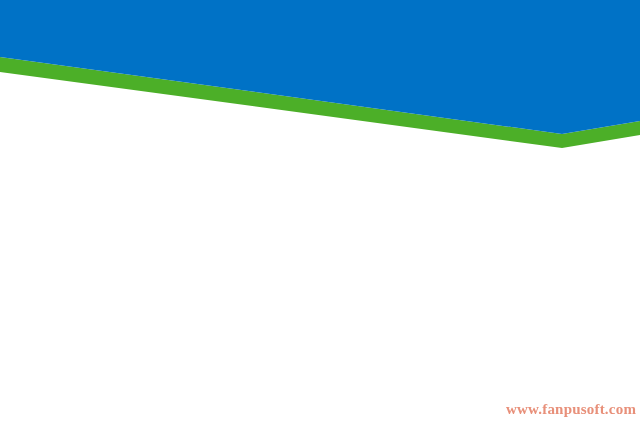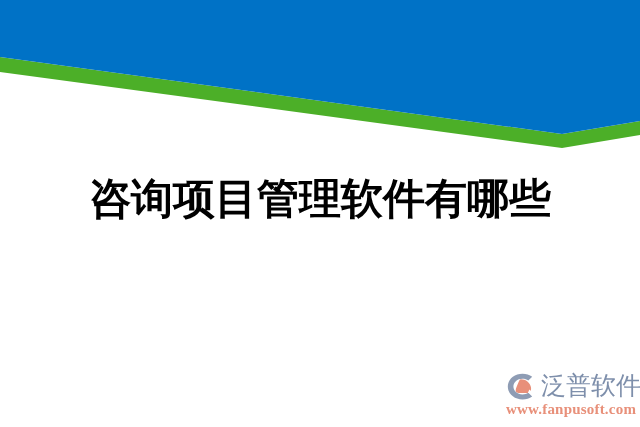--- a/index.html
+++ b/index.html
@@ -102,47 +102,19 @@
 
   <div id="banner">
     <svg width="640" height="150" viewBox="0 0 640 150" xmlns="http://www.w3.org/2000/svg">
 
       <polygon points="0,57 562,134 640,121 640,135 562,148 0,72" fill="#4caf28"></polygon>
 
       <polygon points="0,0 640,0 640,121 562,134 0,57" fill="#0072c6"></polygon>
     </svg>
   </div>
 
-  <div id="title-wrap">
-    <span id="title">咨询项目管理软件有哪些</span>
-  </div>
 
   <div id="logo">
-    <div id="logo-top">
-
-      <div id="logo-mark">
-        <svg width="32" height="27" viewBox="0 0 32 27" xmlns="http://www.w3.org/2000/svg">
-
-          <path d="M15.5 0.8 C7.2 0.8 0.8 6.4 0.8 13.6 C0.8 20.8 7.2 26.4 15.5 26.4
-                   C19.2 26.4 22.6 25.3 25.2 23.4
-                   L21.3 19.8 C19.6 20.9 17.7 21.5 15.5 21.5
-                   C10.4 21.5 6.4 18.0 6.4 13.6
-                   C6.4 9.2 10.4 5.7 15.5 5.7
-                   C17.7 5.7 19.6 6.3 21.3 7.4
-                   L25.2 3.8 C22.6 1.9 19.2 0.8 15.5 0.8 Z" fill="#8e9cb4"></path>
-
-          <path d="M13.9 6.2 C18.9 6.2 23.0 9.6 23.9 14.0
-                   C24.6 17.4 23.3 20.0 20.6 20.0
-                   L11.4 20.0 C9.0 20.0 8.1 18.2 9.0 15.6
-                   C10.0 12.6 11.5 9.0 12.6 7.0
-                   C12.9 6.4 13.3 6.2 13.9 6.2 Z" fill="#e8907a"></path>
-
-          <path d="M20.8 19.9 L26.0 19.9 L22.4 16.6 Z" fill="#ffffff"></path>
-        </svg>
-      </div>
-
-      <div id="logo-brand">泛普软件</div>
-    </div>
 
     <div id="logo-url">www.fanpusoft.com</div>
   </div>
 
 </div>
 
 </body></html>

